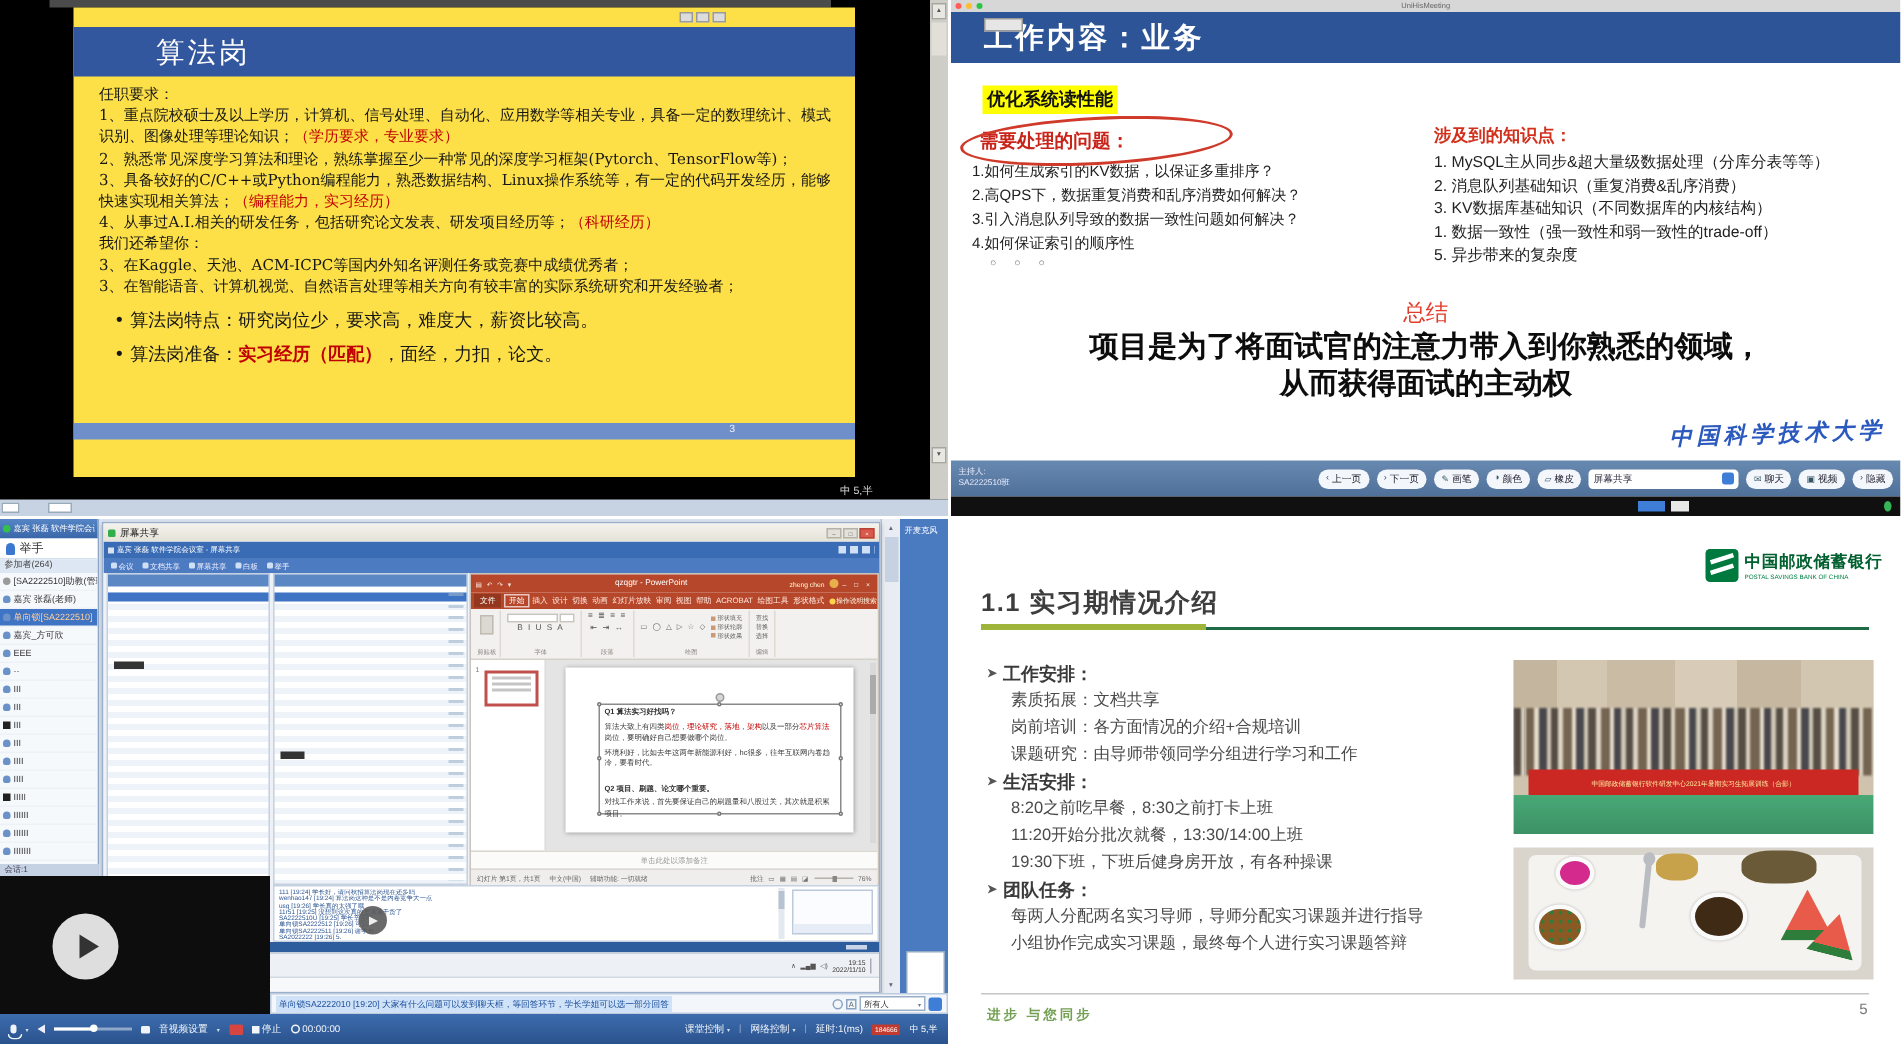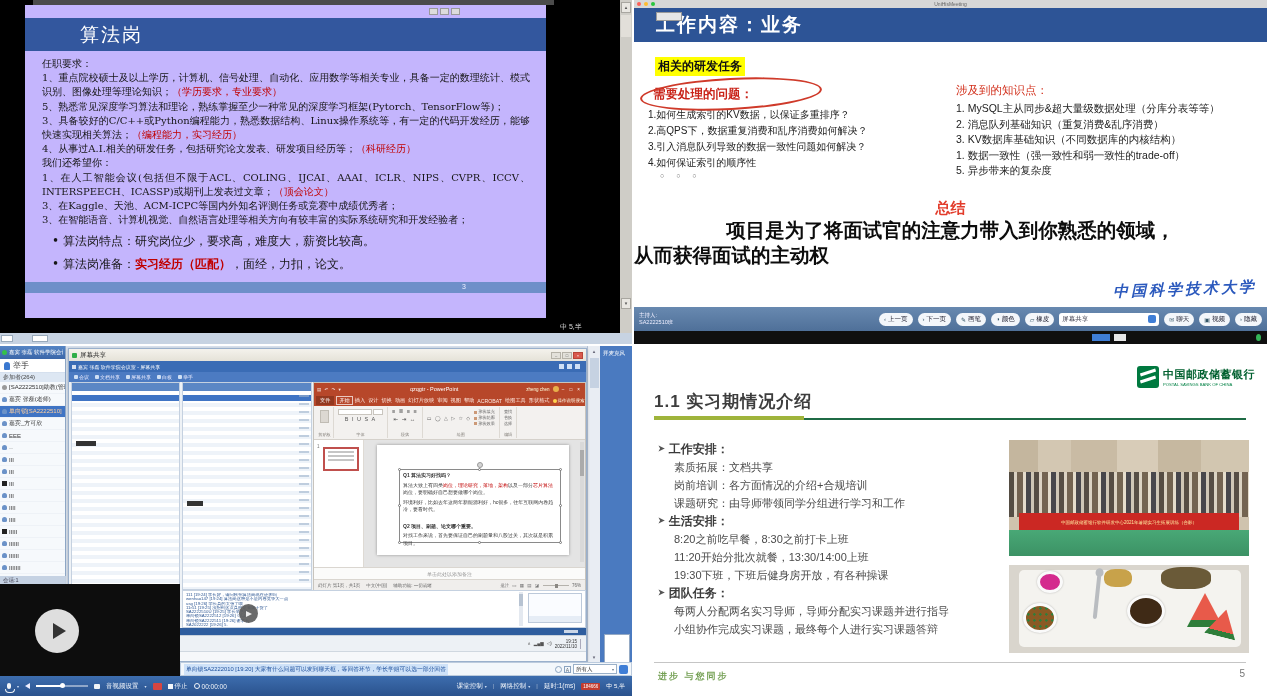--- a/index.html
+++ b/index.html
@@ -4,21 +4,21 @@
 <style>
 *{margin:0;padding:0;box-sizing:border-box}
 html,body{width:1267px;height:696px}
 body{font-family:"Liberation Sans",sans-serif;background:#fff;position:relative;overflow:hidden}
 .ab{position:absolute}
 .fc{display:flex;align-items:center}
 .red{color:#c00000}
 i{font-style:normal}
 
 #p1{left:0;top:0;width:632px;height:344px;background:#000}
-.p1-slide{left:25px;top:5px;width:521px;height:313px;background:#c4b5fd;overflow:hidden}
+.p1-slide{left:49px;top:5px;width:521px;height:313px;background:#fde047;overflow:hidden}
 .p1-mini{position:absolute;right:86px;top:3px;display:flex;gap:2px}
 .p1-mini i{width:9px;height:7px;background:#dcdcdc;border:1px solid #9a9a9a}
 .p1-head{margin-top:13px;height:33px;background:#33579e;display:flex;align-items:center}
 .p1-head span{color:#fff;font-size:19px;margin-left:55px;letter-spacing:2px}
 .p1-body{padding:6px 16px 0 17px;font-family:"DejaVu Serif","Liberation Serif",serif;font-size:10px;line-height:1.42;color:#161616;text-align:justify}
 .p1-bullets{margin-top:6px;padding-left:10px}
 .p1-bullets p{font-size:12px;margin-bottom:6px;text-align:left}
 .p1-bullets p::before{content:"•  "}
 .p1-foot{position:absolute;left:0;top:277px;width:100%;height:11px;background:#6e8fc9;z-index:3}
 .p1-foot span{position:absolute;right:80px;top:1px;font-size:7px;color:#eef}
@@ -38,26 +38,26 @@
 .p2-wt{position:absolute;left:0;right:0;text-align:center;font-size:5px;color:#666}
 .p2-head{position:absolute;left:0;top:8px;width:100%;height:34px;background:#2d5496}
 .p2-head>span{position:absolute;left:22px;top:4px;font-size:19px;font-weight:bold;color:#fff;letter-spacing:2px}
 .p2-minibox{position:absolute;right:6px;top:5px;width:26px;height:9px;background:#e6e6e6;border:1px solid #999}
 .p2-hl{left:21px;top:57px;background:#ffff00;font-size:12px;font-weight:bold;color:#111;padding:1px 3px}
 .p2-prob{left:14px;top:86px;width:302px}
 .p2-oval{position:absolute;left:-8px;top:-8px;width:182px;height:32px;border:2px solid #cf3a2a;border-radius:50%;transform:rotate(-3deg)}
 .p2-ptitle{font-size:12.5px;font-weight:bold;color:#c9241a;margin-bottom:4px;padding-left:5px}
 .p2-pitem{font-size:10px;line-height:16px;color:#222}
 .p2-know{left:322px;top:83px;width:306px}
-.p2-ktitle{font-size:11.5px;font-weight:normal;color:#d2301c;margin-bottom:3px}
+.p2-ktitle{font-size:11.5px;font-weight:bold;color:#d2301c;margin-bottom:3px}
 .p2-kitem{font-size:10.5px;line-height:15.5px;color:#222}
 .p2-dots{left:26px;top:172px;font-size:7px;color:#666;letter-spacing:5px}
-.p2-sum{left:0;top:199px;width:100%;text-align:center;font-size:15px;font-weight:bold;color:#e23c2b}
+.p2-sum{left:0;top:199px;width:100%;text-align:center;font-size:15px;font-weight:normal;color:#e23c2b}
 .p2-s1{left:0;top:217px;width:100%;text-align:center;font-size:19.5px;font-weight:800;color:#0c0c0c}
-.p2-s2{left:0;top:242px;width:100%;text-align:left;font-size:19.5px;font-weight:800;color:#0c0c0c}
+.p2-s2{left:0;top:242px;width:100%;text-align:center;font-size:19.5px;font-weight:800;color:#0c0c0c}
 .p2-sig{right:10px;top:280px;font-size:15px;font-weight:bold;font-style:italic;color:#2b59bd;letter-spacing:3px;transform:rotate(-2deg)}
 .p2-toolbar{left:0;top:307px;width:100%;height:24px;background:linear-gradient(#6889b0,#4f7099);padding:0 5px}
 .p2-host{font-size:5.5px;color:#eef;line-height:1.25;white-space:nowrap}
 .p2-btns{margin-left:auto;display:flex;align-items:center;gap:5px}
 .pb{display:flex;align-items:center;gap:2px;height:13px;padding:0 5px;background:#f3f6fa;border:none;border-radius:7px;font-size:6.5px;color:#223;font-family:inherit}
 .pb i{font-size:6px;color:#356}
 .p2-share{width:100px;height:13px;background:#fff;border-radius:3px;font-size:6.5px;color:#334;padding:0 3px;display:flex;align-items:center;justify-content:space-between}
 .shic{width:8px;height:8px;background:#3f7ed6;border-radius:2px}
 .p2-strip{left:0;top:331px;width:100%;height:13px;background:#101010}
 .p2-strip i{position:absolute;top:3px;height:7px}
@@ -265,25 +265,24 @@
         <i></i>
         <i></i>
         <i></i>
       </div>
     <div class="p1-head">
         <span>算法岗</span>
       </div>
     <div class="p1-body">
       <p><span>任职要求：</span><span class="red"></span><span></span></p>
       <p><span>1、重点院校硕士及以上学历，计算机、信号处理、自动化、应用数学等相关专业，具备一定的数理统计、模式识别、图像处理等理论知识；</span><span class="red">（学历要求，专业要求）</span><span></span></p>
-      <p><span>5、熟悉常见深度学习算法和理论，熟练掌握至少一种常见的深度学习框架(Pytorch、TensorFlow等)；</span><span class="red"></span><span></span></p>
+      <p><span>2、熟悉常见深度学习算法和理论，熟练掌握至少一种常见的深度学习框架(Pytorch、TensorFlow等)；</span><span class="red"></span><span></span></p>
       <p><span>3、具备较好的C/C++或Python编程能力，熟悉数据结构、Linux操作系统等，有一定的代码开发经历，能够快速实现相关算法；</span><span class="red">（编程能力，实习经历）</span><span></span></p>
       <p><span>4、从事过A.I.相关的研发任务，包括研究论文发表、研发项目经历等；</span><span class="red">（科研经历）</span><span></span></p>
       <p><span>我们还希望你：</span><span class="red"></span><span></span></p>
-      <p><span>1、在人工智能会议(包括但不限于ACL、COLING、IJCAI、AAAI、ICLR、NIPS、CVPR、ICCV、INTERSPEECH、ICASSP)或期刊上发表过文章；</span><span class="red">（顶会论文）</span><span></span></p>
       <p><span>3、在Kaggle、天池、ACM-ICPC等国内外知名评测任务或竞赛中成绩优秀者；</span><span class="red"></span><span></span></p>
       <p><span>3、在智能语音、计算机视觉、自然语言处理等相关方向有较丰富的实际系统研究和开发经验者；</span><span class="red"></span><span></span></p>
       <div class="p1-bullets">
         <p><span>算法岗特点：研究岗位少，要求高，难度大，薪资比较高。</span><span class="red"></span><span></span></p>
         <p><span>算法岗准备：</span><span class="red" style="font-weight:bold">实习经历（匹配）</span><span>，面经，力扣，论文。</span></p>
       </div>
     </div>
     <div class="p1-foot">
         <span>3</span>
       </div>
@@ -304,21 +303,21 @@
   <div class="p2-titlebar fc">
     <i class="dot dr"></i>
       <i class="dot dy"></i>
       <i class="dot dg"></i>
     <span class="p2-wt">UniHisMeeting</span>
   </div>
   <div class="p2-head">
     <span>工作内容：业务</span>
     <span class="p2-minibox"></span>
   </div>
-  <div class="ab p2-hl">相关的研发任务</div>
+  <div class="ab p2-hl">优化系统读性能</div>
   <div class="ab p2-prob">
     <i class="p2-oval"></i>
     <div class="p2-ptitle">需要处理的问题：</div>
     <div class="p2-pitem">1.如何生成索引的KV数据，以保证多重排序？</div>
     <div class="p2-pitem">2.高QPS下，数据重复消费和乱序消费如何解决？</div>
     <div class="p2-pitem">3.引入消息队列导致的数据一致性问题如何解决？</div>
     <div class="p2-pitem">4.如何保证索引的顺序性</div>
   </div>
   <div class="ab p2-know">
     <div class="p2-ktitle">涉及到的知识点：</div>

